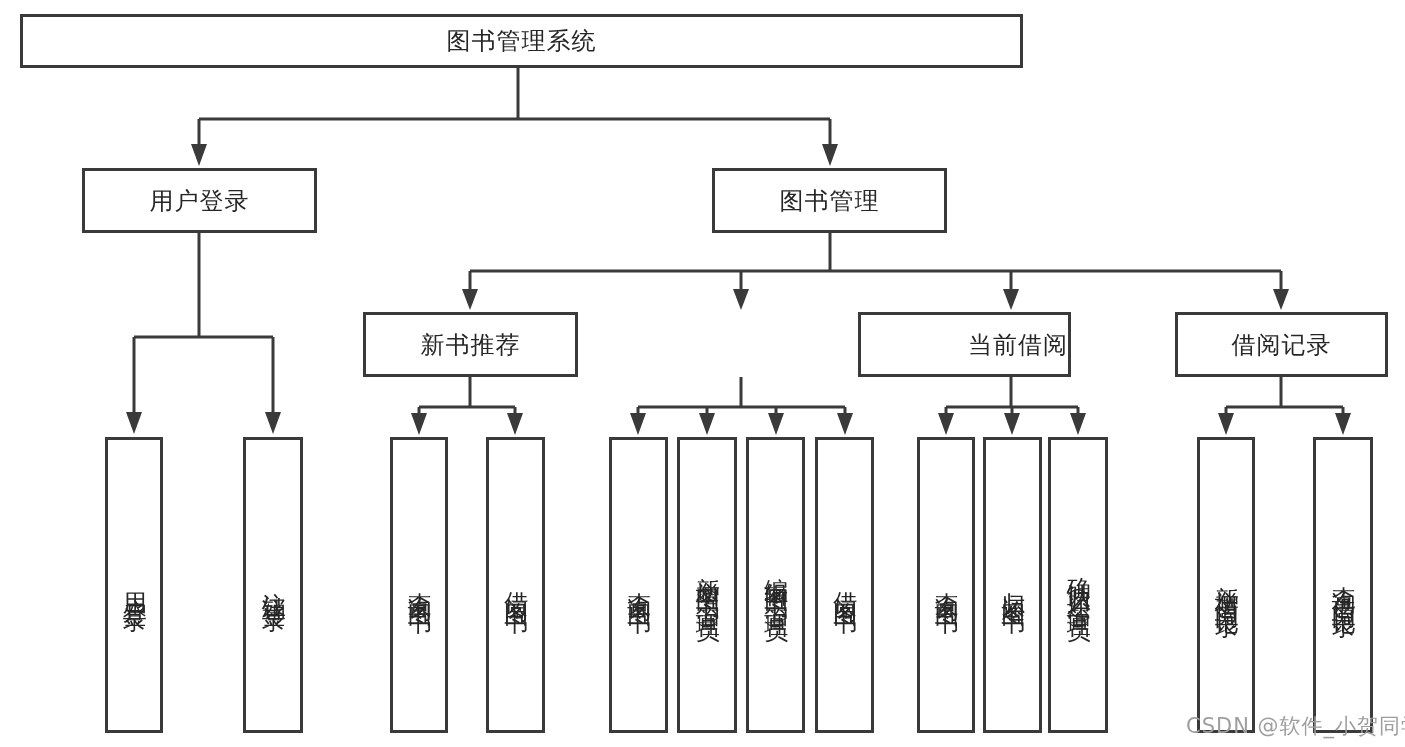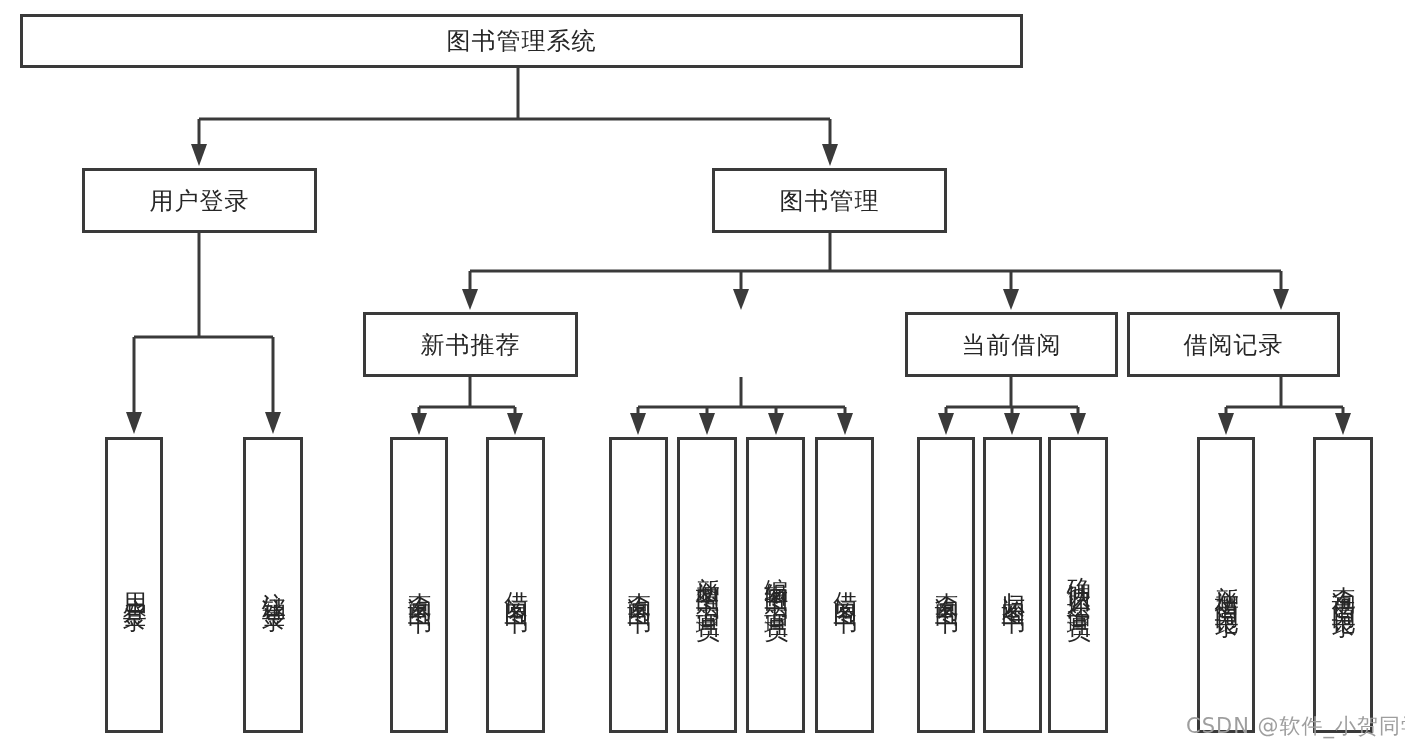--- a/index.html
+++ b/index.html
@@ -104,24 +104,24 @@
   <div class="node lvl2 h-node" style="left:82px;">
     <span>用户登录</span>
   </div>
   <div class="node lvl2 h-node" style="left:712px;">
     <span>图书管理</span>
   </div>
 
   <div class="node lvl3 h-node" style="left:363px;width:215px;">
     <span>新书推荐</span>
   </div>
-  <div class="node lvl3 h-node" style="left:905px;">
+  <div class="node lvl3 h-node" style="left:858px;justify-content:flex-end;">
     <span>当前借阅</span>
   </div>
-  <div class="node lvl3 h-node" style="left:1127px;">
+  <div class="node lvl3 h-node" style="left:1175px;">
     <span>借阅记录</span>
   </div>
 
   <div class="node leaf" style="left:105px;width:58px;">
     <span>用户登录</span>
   </div>
   <div class="node leaf" style="left:243px;width:60px;">
     <span>注销登录</span>
   </div>
 

